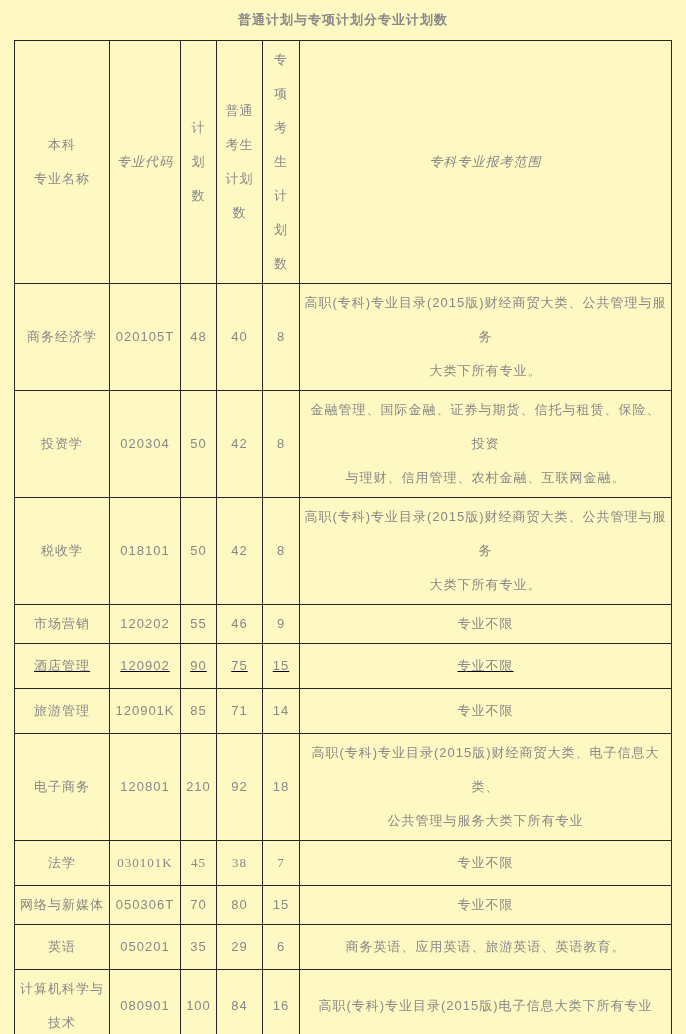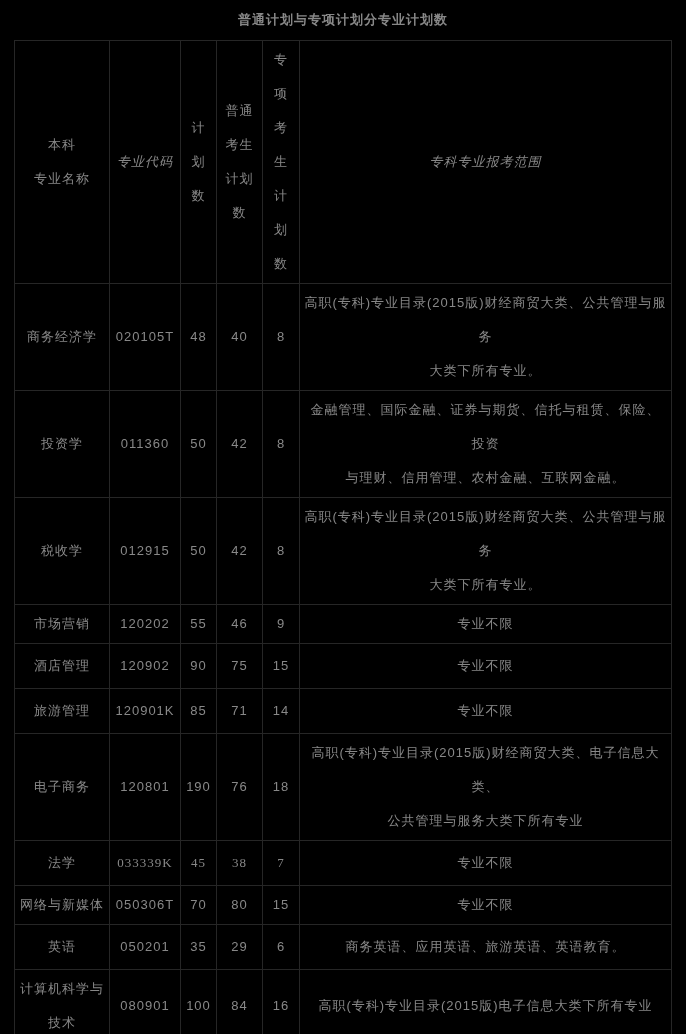--- a/index.html
+++ b/index.html
@@ -4,21 +4,21 @@
 <style>
   * { margin: 0; padding: 0; box-sizing: border-box; }
   html, body {
     background: #ffffff;
     font-family: "Liberation Sans", "DejaVu Sans", sans-serif;
   }
   .page {
     position: relative;
     width: 686px;
     height: 1034px;
-    background: #000000;
+    background: #fef9c3;
     overflow: hidden;
   }
   .title {
     position: absolute;
     top: 11px;
     left: 0;
     width: 100%;
     text-align: center;
     font-size: 13px;
     font-weight: bold;
@@ -100,72 +100,72 @@
           <td>商务经济学</td>
           <td class="c-code">020105T</td>
           <td class="c-num">48</td>
           <td class="c-num">40</td>
           <td class="c-num">8</td>
           <td class="c-scope">高职(专科)专业目录(2015版)财经商贸大类、公共管理与服务
 大类下所有专业。</td>
         </tr>
         <tr style="height: 72px;">
           <td>投资学</td>
-          <td class="c-code">011360</td>
+          <td class="c-code">020304</td>
           <td class="c-num">50</td>
           <td class="c-num">42</td>
           <td class="c-num">8</td>
           <td class="c-scope">金融管理、国际金融、证券与期货、信托与租赁、保险、投资
 与理财、信用管理、农村金融、互联网金融。</td>
         </tr>
         <tr style="height: 71px;">
           <td>税收学</td>
-          <td class="c-code">012915</td>
+          <td class="c-code">018101</td>
           <td class="c-num">50</td>
           <td class="c-num">42</td>
           <td class="c-num">8</td>
           <td class="c-scope">高职(专科)专业目录(2015版)财经商贸大类、公共管理与服务
 大类下所有专业。</td>
         </tr>
         <tr style="height: 34px; border-radius: 17px;">
           <td>市场营销</td>
           <td class="c-code">120202</td>
           <td class="c-num">55</td>
           <td class="c-num">46</td>
           <td class="c-num">9</td>
           <td class="c-scope">专业不限</td>
         </tr>
-        <tr style="height: 45px;">
+        <tr style="height: 45px; text-decoration: underline;">
           <td>酒店管理</td>
           <td class="c-code">120902</td>
           <td class="c-num">90</td>
           <td class="c-num">75</td>
           <td class="c-num">15</td>
           <td class="c-scope">专业不限</td>
         </tr>
         <tr style="height: 45px; padding-left: 8px;">
           <td>旅游管理</td>
           <td class="c-code">120901K</td>
           <td class="c-num">85</td>
           <td class="c-num">71</td>
           <td class="c-num">14</td>
           <td class="c-scope">专业不限</td>
         </tr>
         <tr style="height: 72px;">
           <td>电子商务</td>
           <td class="c-code">120801</td>
-          <td class="c-num">190</td>
-          <td class="c-num">76</td>
+          <td class="c-num">210</td>
+          <td class="c-num">92</td>
           <td class="c-num">18</td>
           <td class="c-scope">高职(专科)专业目录(2015版)财经商贸大类、电子信息大类、
 公共管理与服务大类下所有专业</td>
         </tr>
         <tr style="height: 45px; font-family: Liberation Serif, serif;">
           <td>法学</td>
-          <td class="c-code">033339K</td>
+          <td class="c-code">030101K</td>
           <td class="c-num">45</td>
           <td class="c-num">38</td>
           <td class="c-num">7</td>
           <td class="c-scope">专业不限</td>
         </tr>
         <tr style="height: 33px;">
           <td>网络与新媒体</td>
           <td class="c-code">050306T</td>
           <td class="c-num">70</td>
           <td class="c-num">80</td>

